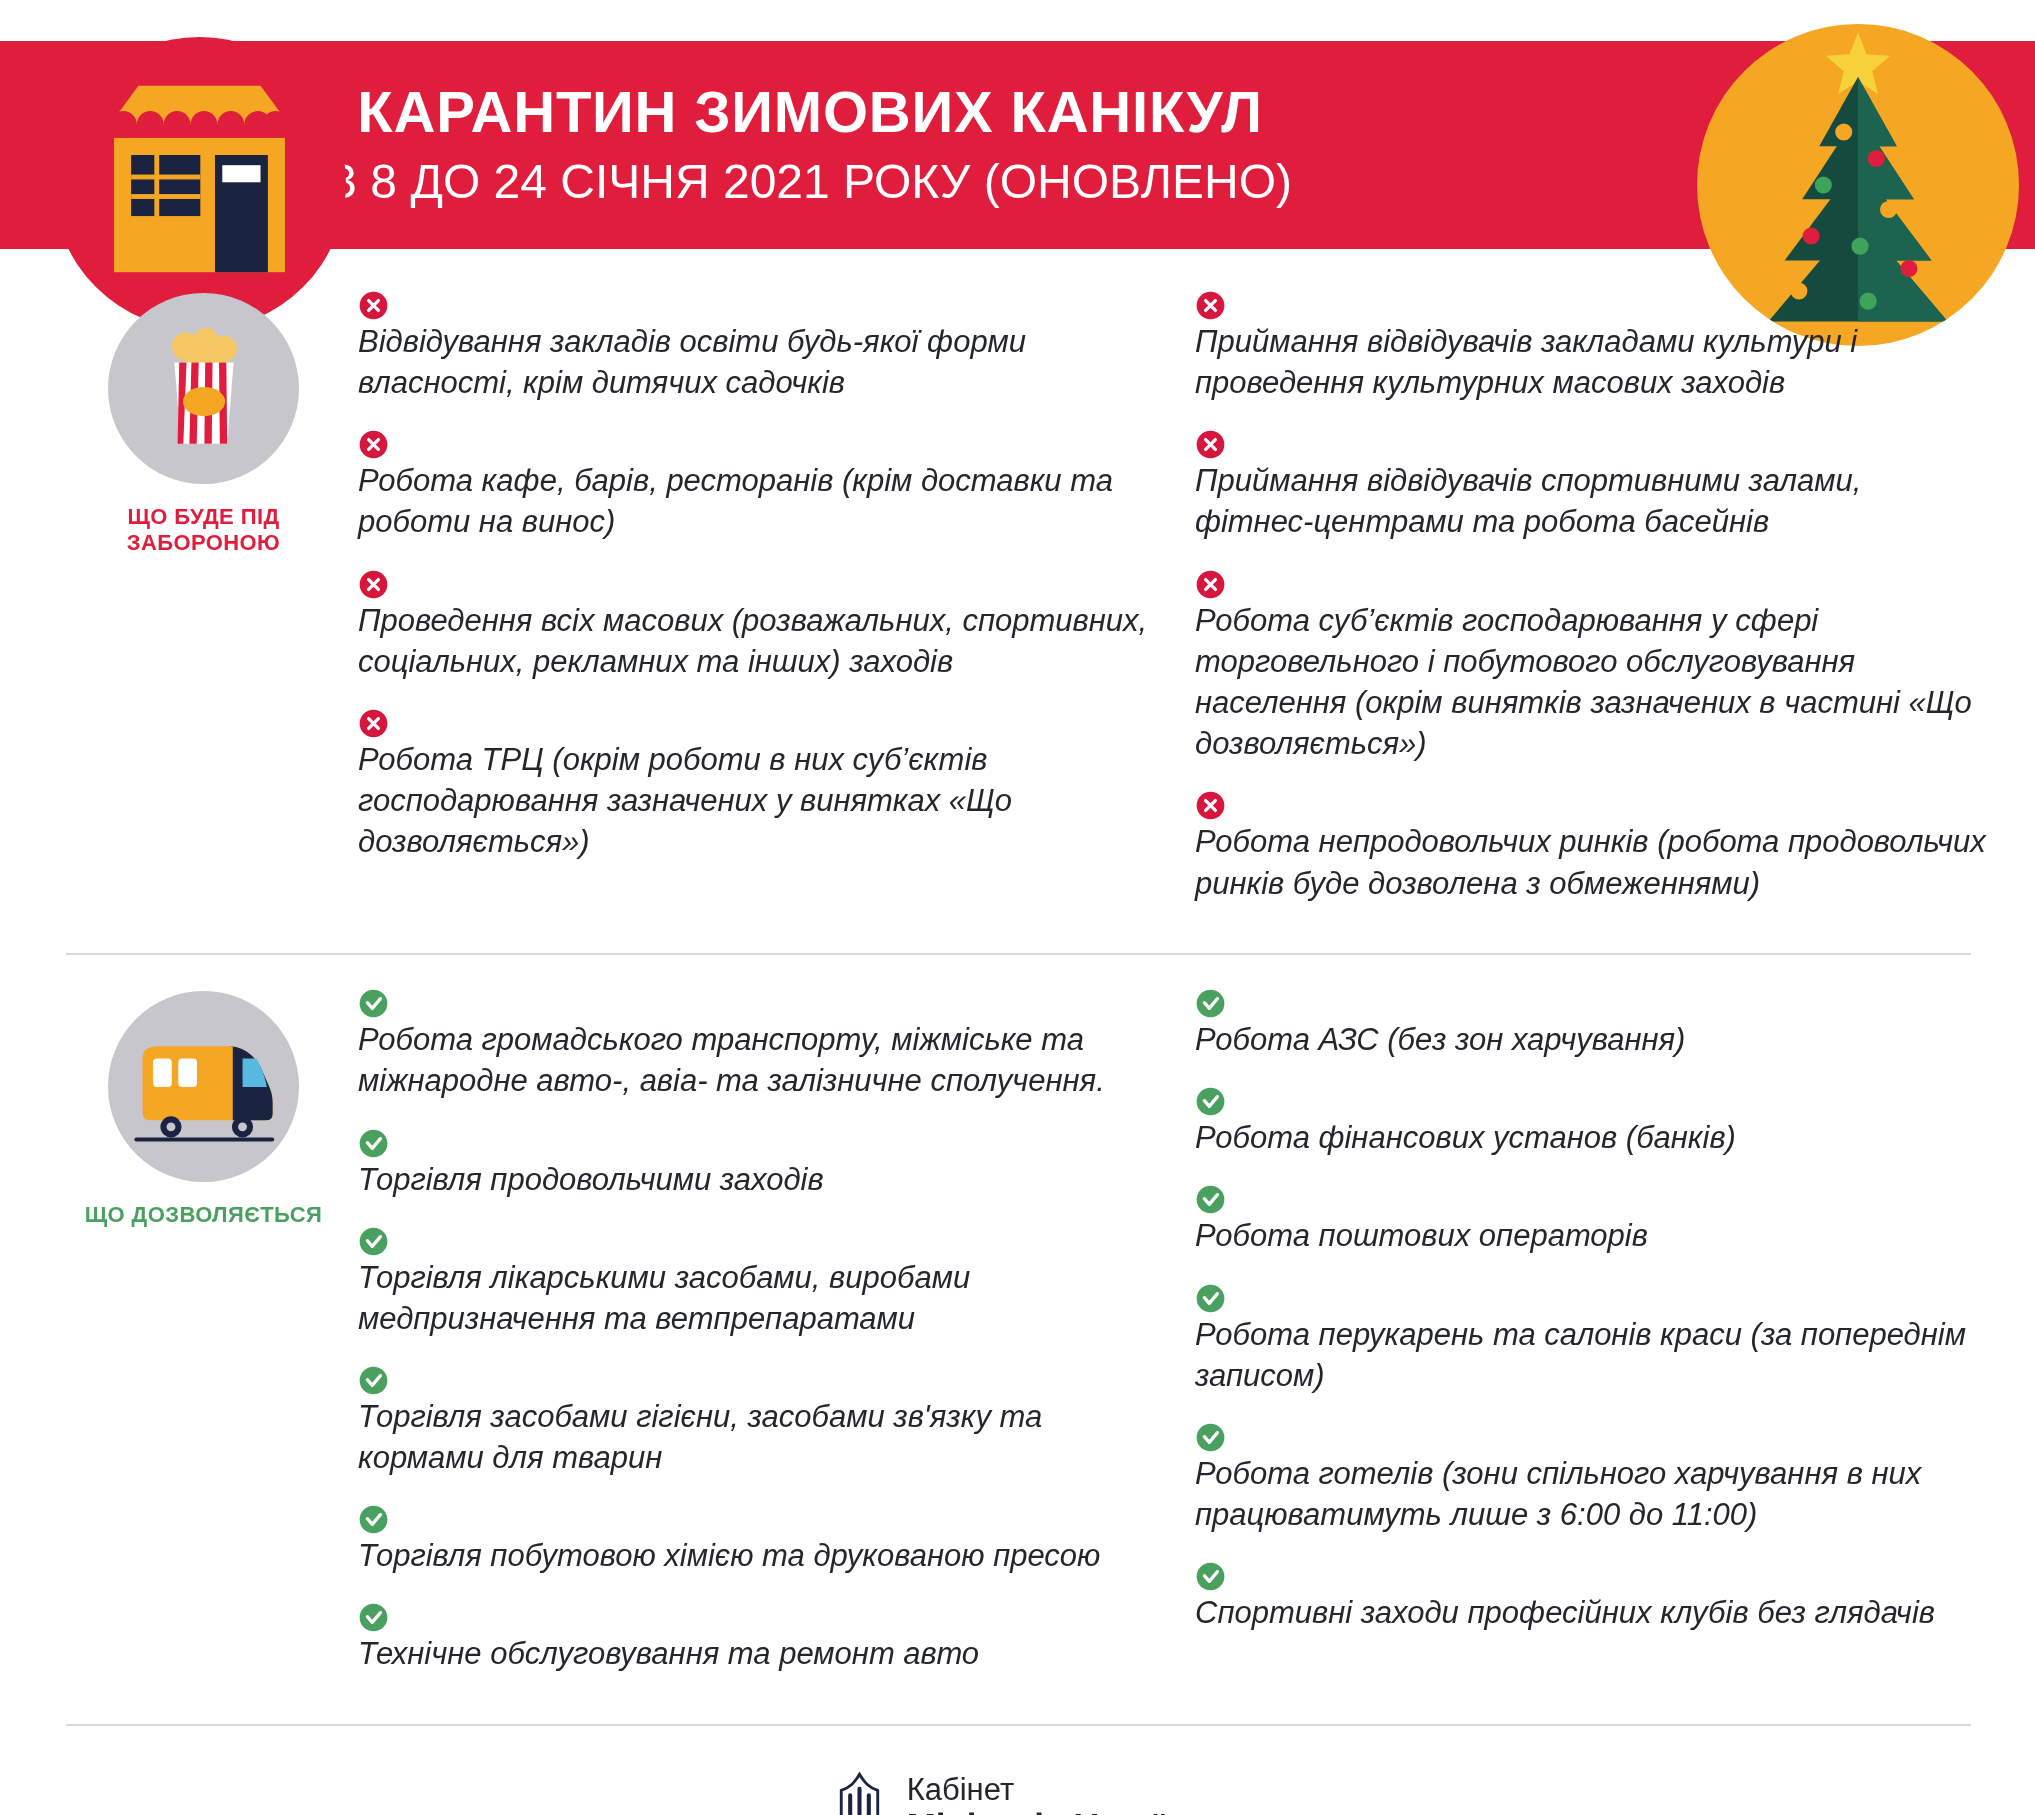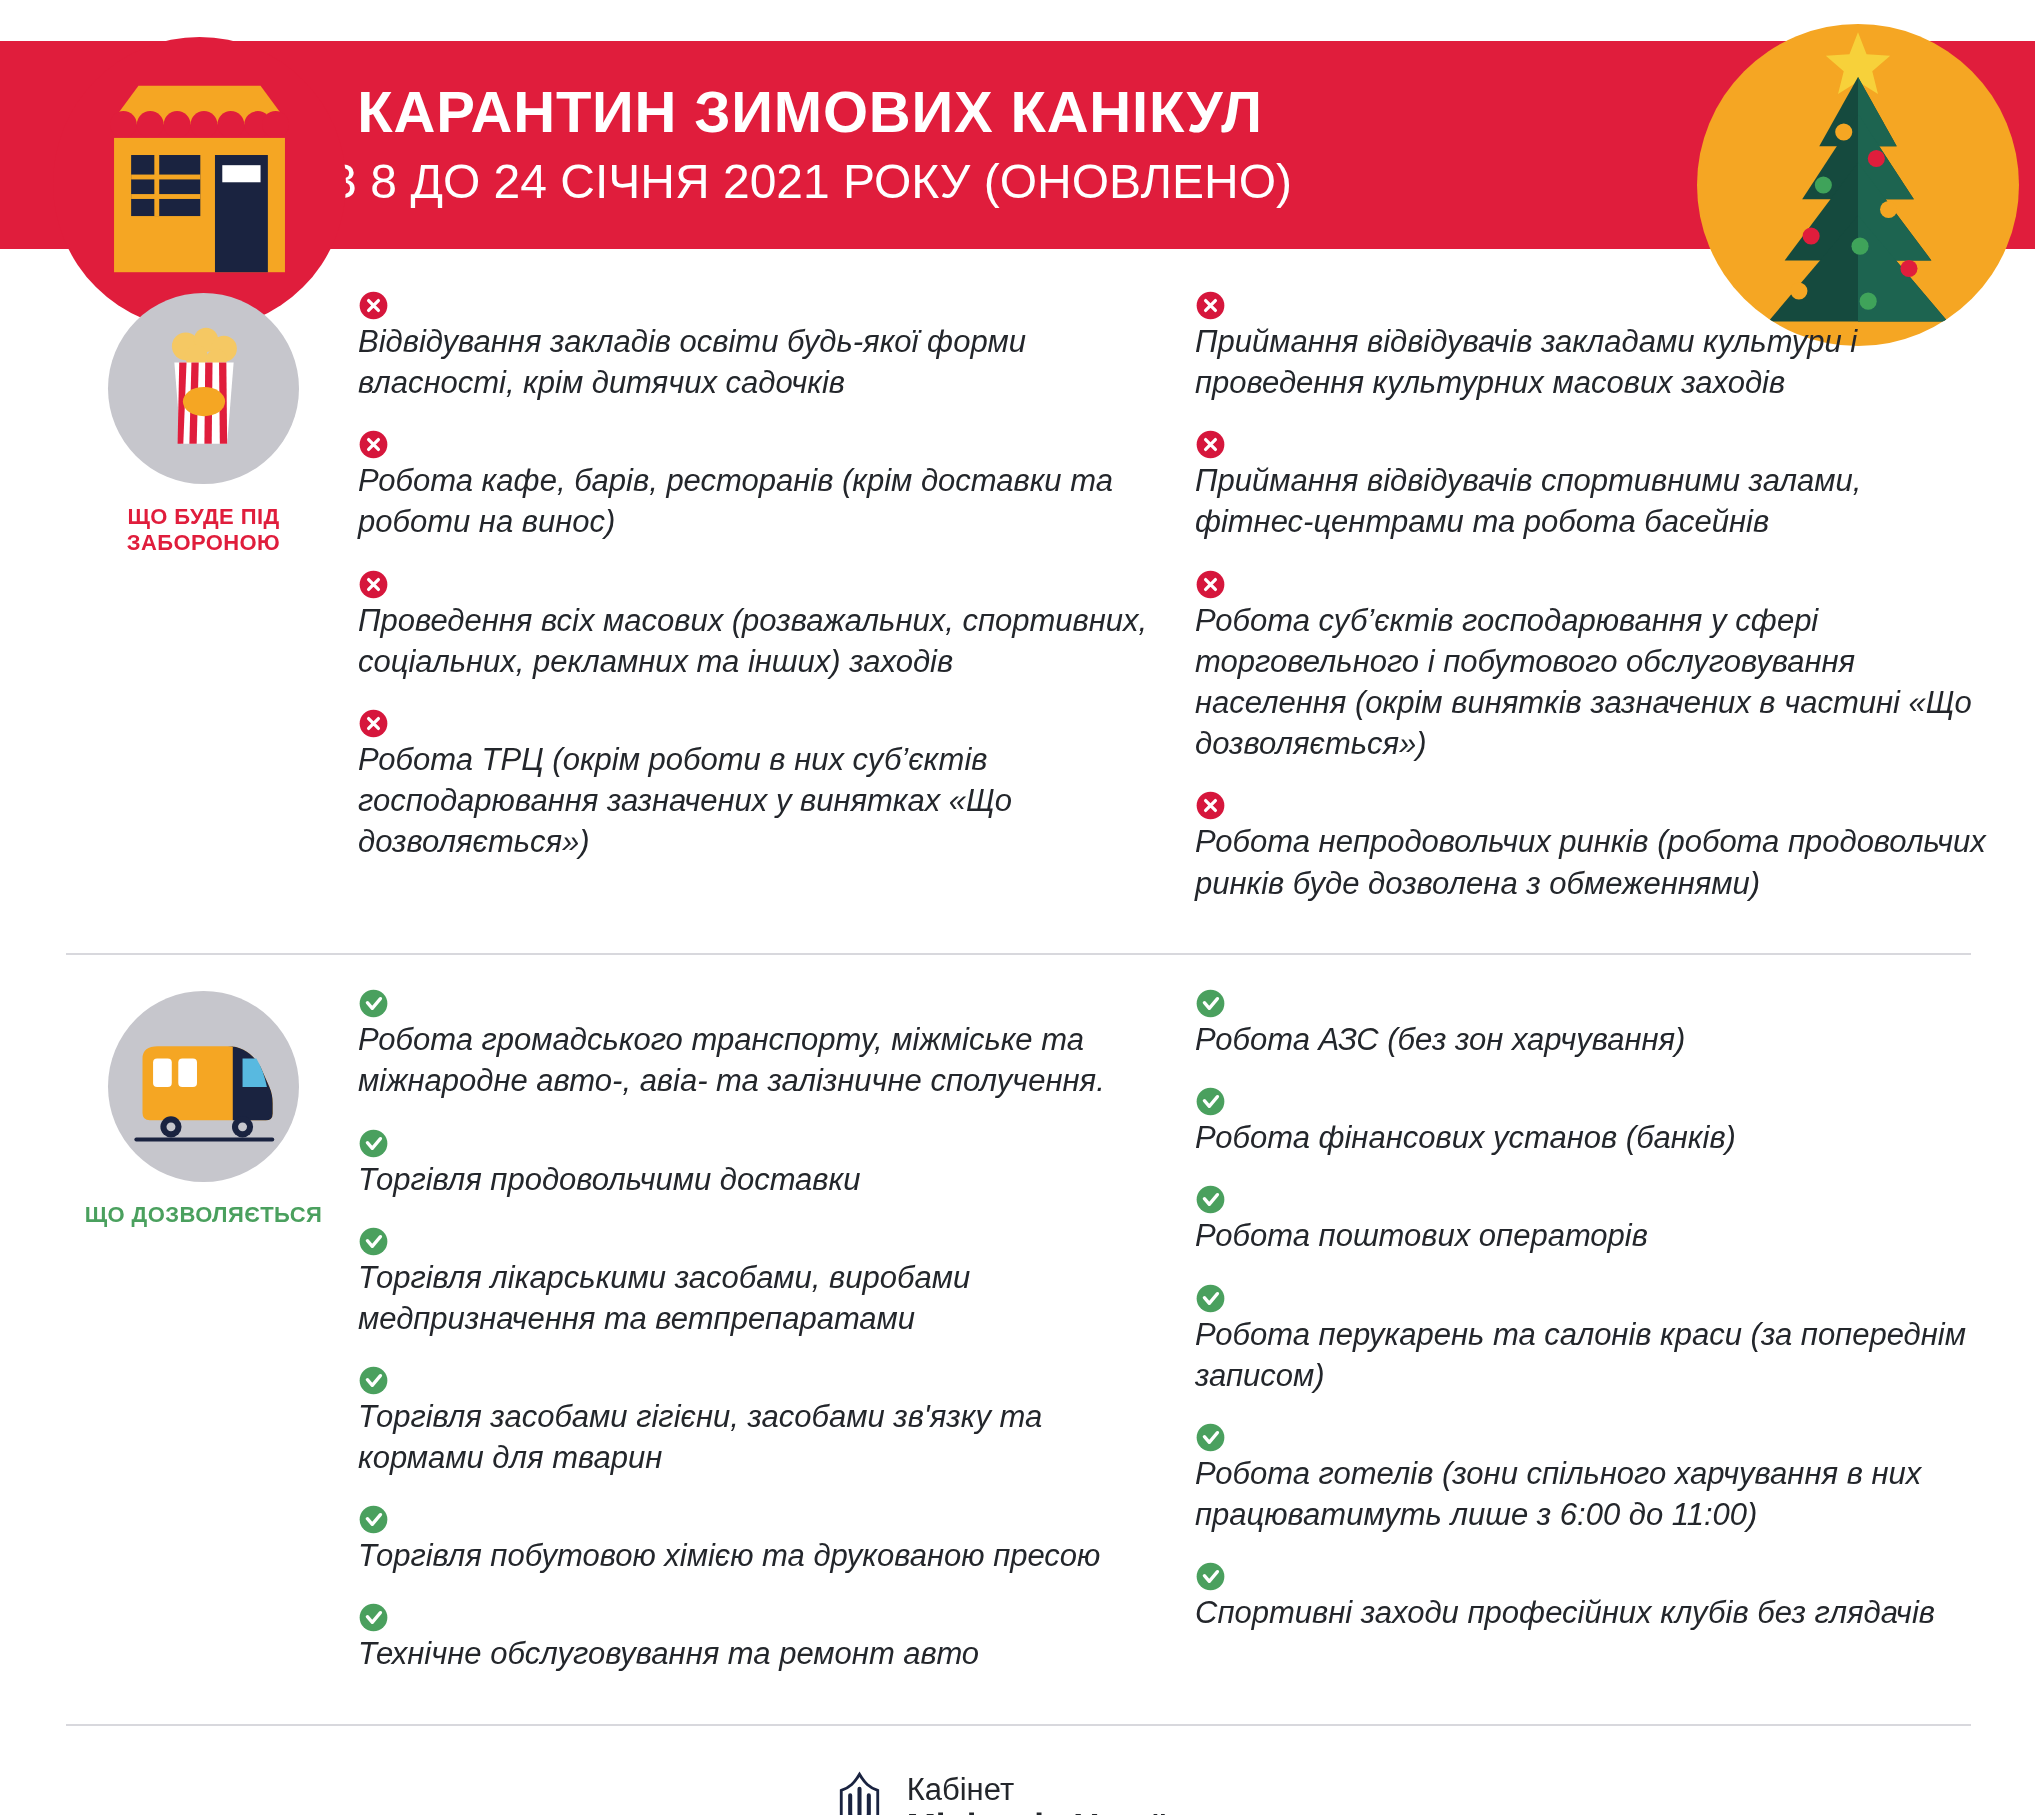--- a/index.html
+++ b/index.html
@@ -421,21 +421,21 @@
             </span>
             <span class="item-text">Робота громадського транспорту, міжміське та міжнародне авто-, авіа- та залізничне сполучення.</span>
           </li>
           <li>
             <span class="bullet-icon">
               <svg width="31" height="31" viewBox="0 0 76 76" xmlns="http://www.w3.org/2000/svg">
                 <circle cx="38" cy="38" r="34" fill="#4aa05e"></circle>
                 <path d="M23 36 L35 50 L55 26" stroke="#ffffff" stroke-width="8" fill="none" stroke-linecap="round" stroke-linejoin="round"></path>
               </svg>
             </span>
-            <span class="item-text">Торгівля продовольчими доставки</span>
+            <span class="item-text">Торгівля продовольчими заходів</span>
           </li>
           <li>
             <span class="bullet-icon">
               <svg width="31" height="31" viewBox="0 0 76 76" xmlns="http://www.w3.org/2000/svg">
                 <circle cx="38" cy="38" r="34" fill="#4aa05e"></circle>
                 <path d="M23 36 L35 50 L55 26" stroke="#ffffff" stroke-width="8" fill="none" stroke-linecap="round" stroke-linejoin="round"></path>
               </svg>
             </span>
             <span class="item-text">Торгівля лікарськими засобами, виробами медпризначення та ветпрепаратами</span>
           </li>

